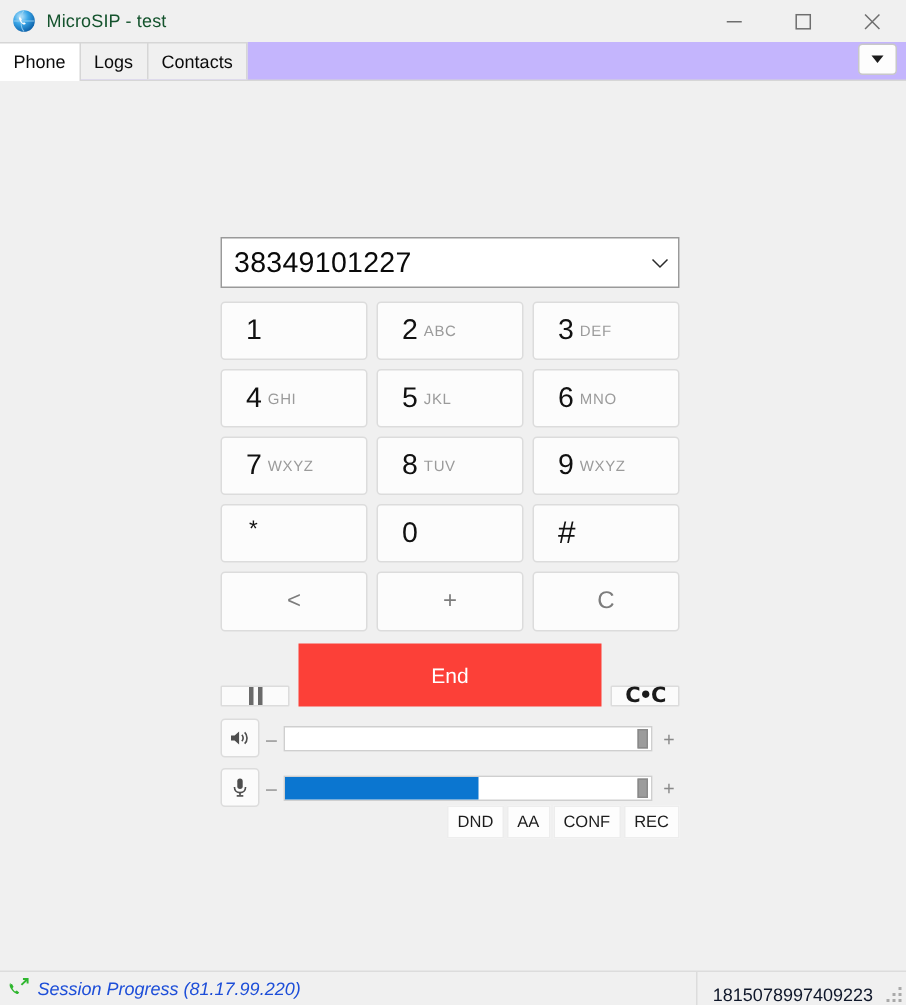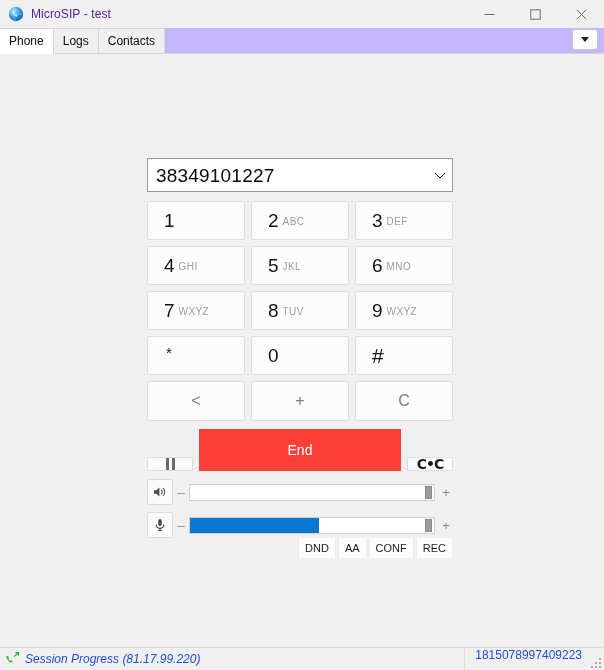--- a/index.html
+++ b/index.html
@@ -22,21 +22,21 @@
     height: 28px; flex: 0 0 28px;
     background: #f0f0f0;
     display: flex; align-items: center;
     position: relative;
   }
   .app-icon {
     width: 16px; height: 16px; margin-left: 8px; margin-right: 7px;
     position: relative; flex: 0 0 16px;
   }
   .title-text {
-    font-size: 12px; color: #4c1d95; letter-spacing: .1px; text-align: right;
+    font-size: 12px; color: #14532d; letter-spacing: .1px; text-align: right;
   }
   .win-controls {
     position: absolute; right: 0; top: 0; height: 28px;
     display: flex; align-items: stretch;
   }
   .win-btn {
     width: 46px; display: flex; align-items: center; justify-content: center;
     cursor: default;
   }
 
@@ -275,23 +275,23 @@
     overflow: hidden;
   }
   .status-icon { width: 16px; height: 16px; flex: 0 0 16px; margin-right: 5px; }
   .status-text {
     font-size: 12px; color: #1d4ed8; white-space: nowrap; font-style: italic;
   }
   .status-right {
     flex: 0 0 auto;
     border-left: 1px solid #dcdcdc;
     height: 22px;
-    display: flex; align-items: flex-start;
+    display: flex; align-items: flex-end;
     padding: 0 8px 0 10px;
-    font-size: 12px; color: #1d4ed8;
+    font-size: 12px; color: #0f172a;
   }
   .grip {
     width: 14px; height: 22px; flex: 0 0 14px;
     position: relative;
   }
   .grip i {
     position: absolute; width: 2px; height: 2px; background: #a9a9a9;
   }
 </style>
 </head>

